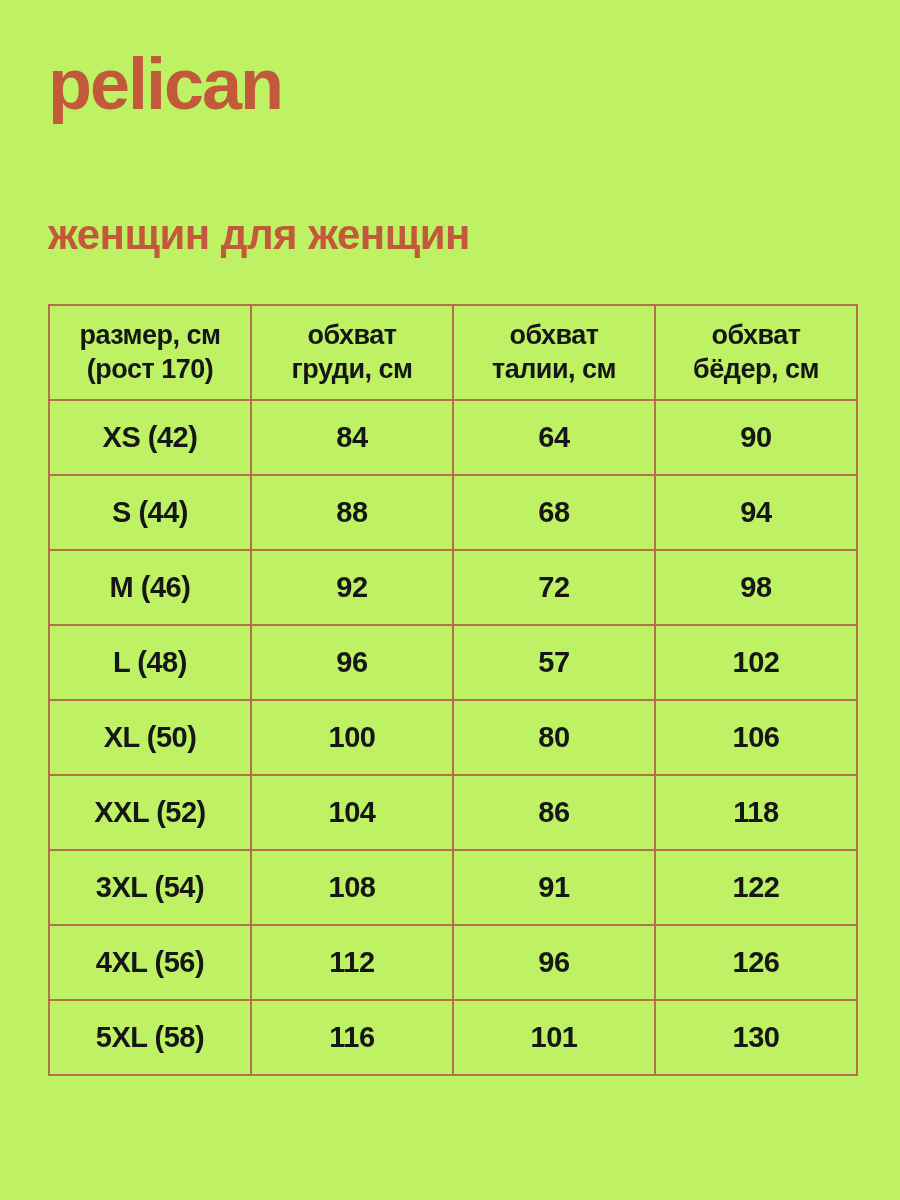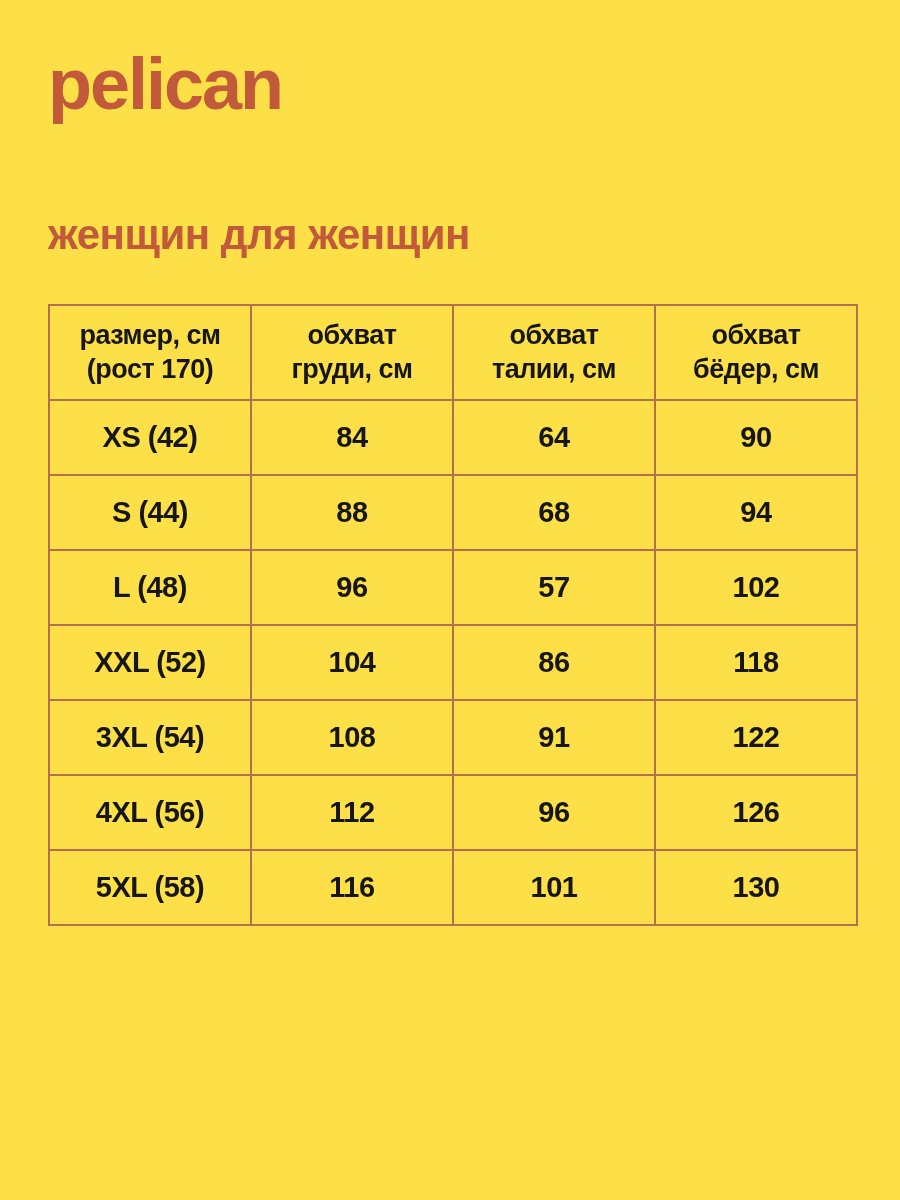--- a/index.html
+++ b/index.html
@@ -9,21 +9,21 @@
     background: #ffffff;
     width: 900px;
     height: 1200px;
     font-family: "Liberation Sans", sans-serif;
     color: #161616;
   }
   .page {
     width: 900px;
     height: 1200px;
     padding: 44px 45px 0 48px;
-    background: #fde047;
+    background: #bef264;
   }
   .logo {
     font-size: 72px;
     font-weight: 800;
     color: #C2593A;
     letter-spacing: -2px;
     line-height: 1.0;
     margin: 4px 0 0 0;
   }
   .heading {
@@ -94,24 +94,36 @@
         <td>64</td>
         <td>90</td>
       </tr>
       <tr>
         <td>S (44)</td>
         <td>88</td>
         <td>68</td>
         <td>94</td>
       </tr>
       <tr>
+        <td>M (46)</td>
+        <td>92</td>
+        <td>72</td>
+        <td>98</td>
+      </tr>
+      <tr>
         <td>L (48)</td>
         <td>96</td>
         <td>57</td>
         <td>102</td>
+      </tr>
+      <tr>
+        <td>XL (50)</td>
+        <td>100</td>
+        <td>80</td>
+        <td>106</td>
       </tr>
       <tr>
         <td>XXL (52)</td>
         <td>104</td>
         <td>86</td>
         <td>118</td>
       </tr>
       <tr>
         <td>3XL (54)</td>
         <td>108</td>

